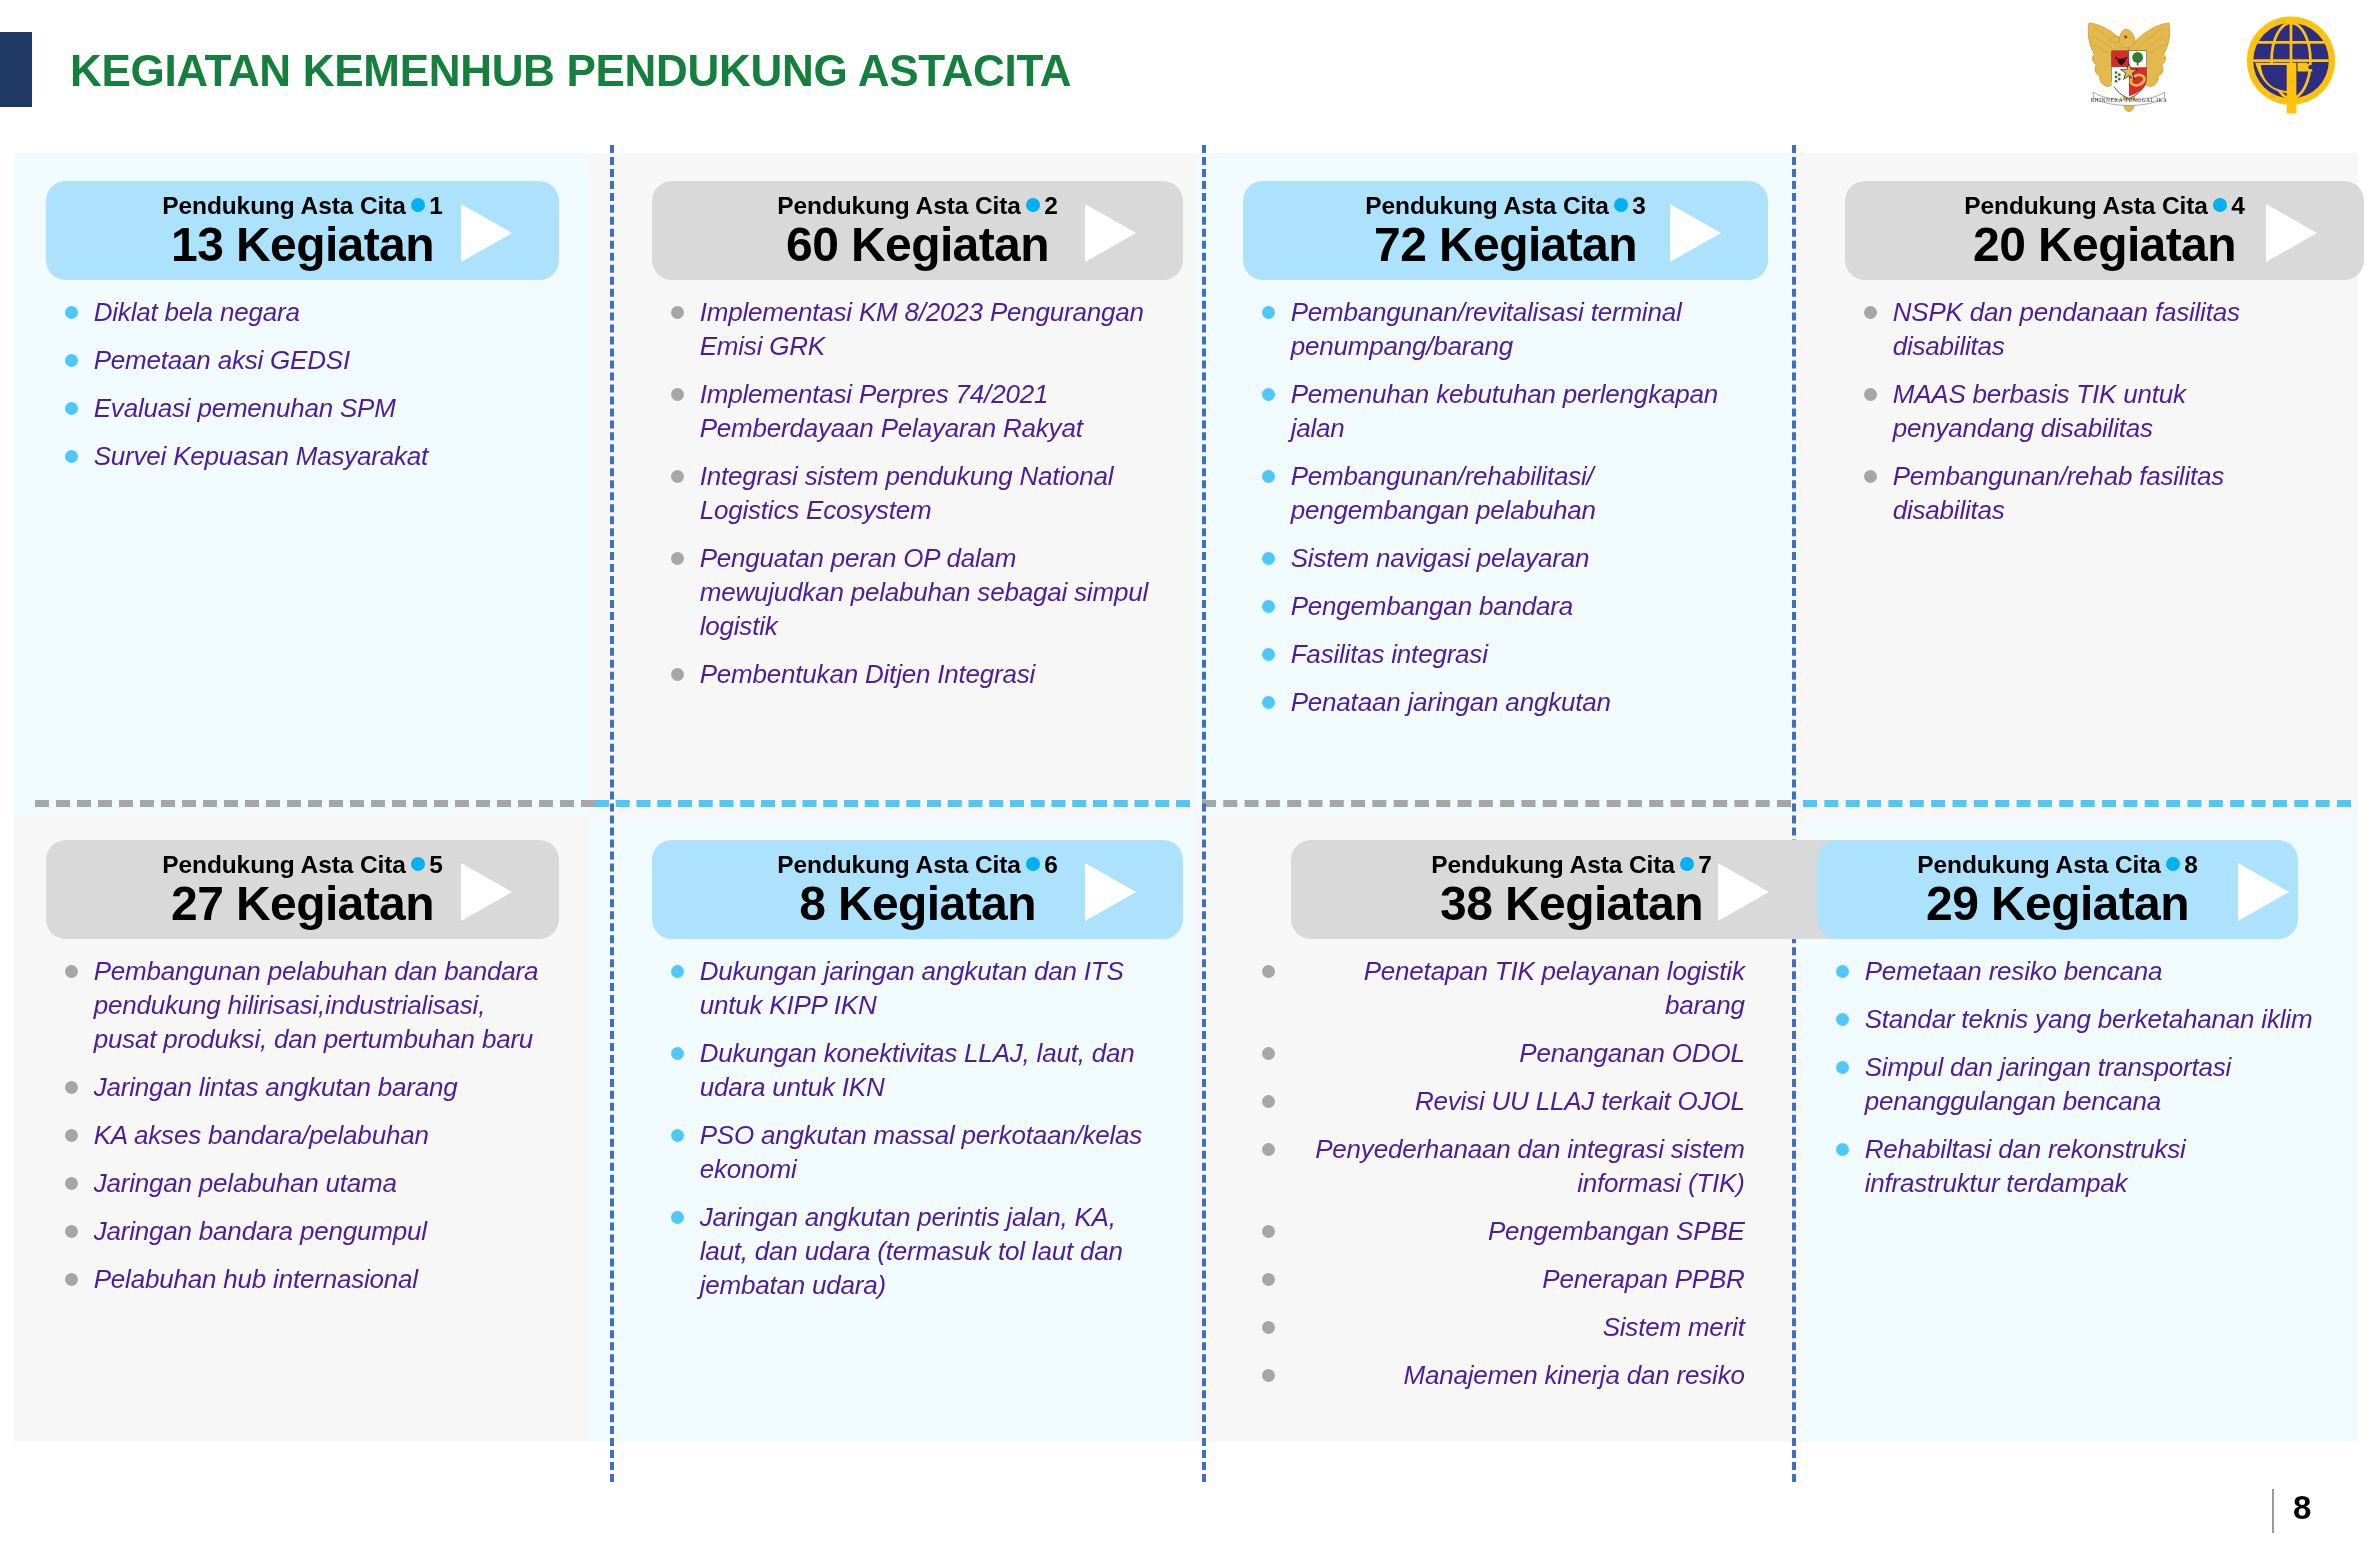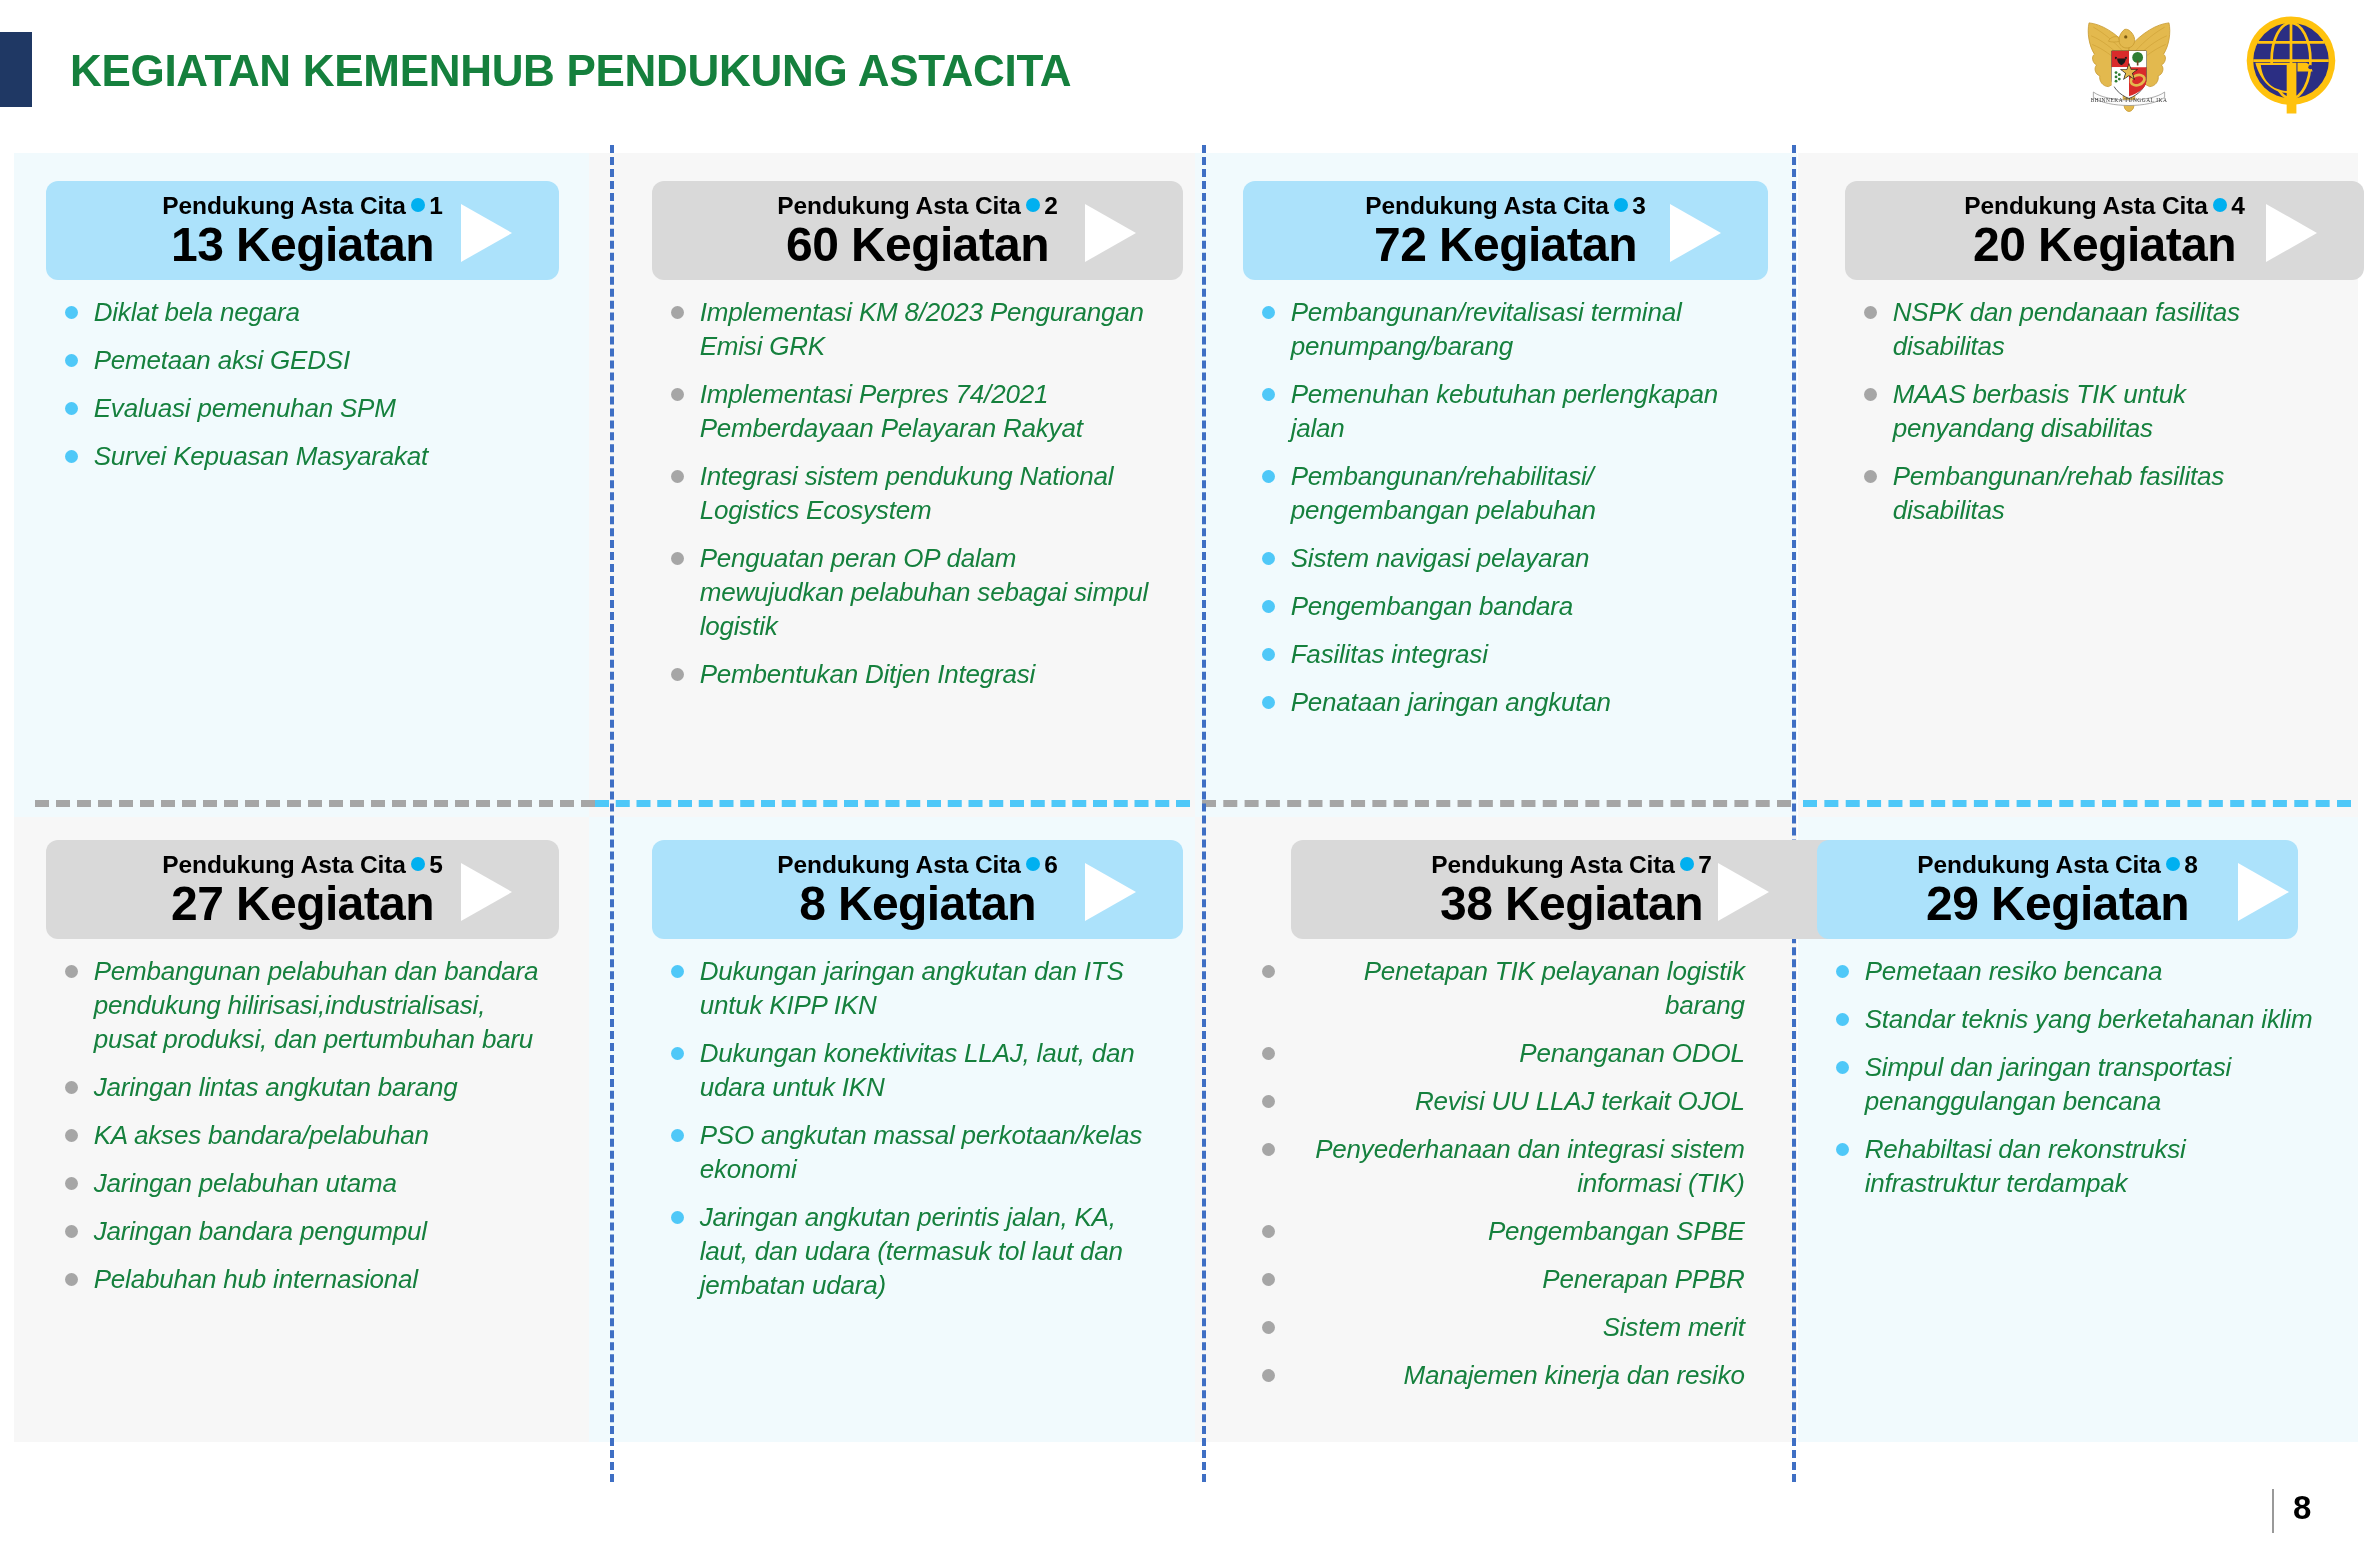--- a/index.html
+++ b/index.html
@@ -75,21 +75,21 @@
     height: 0px;
     border-top: 7.6px dashed #A6A6A6;
   }
   .hdash.cyan { border-top-color: #4FC8F8; }
 
   
   .card { position: absolute; }
 
   .card-header {
     position: relative;
-    border-radius: 12px;
+    border-radius: 20px;
     height: 99px;
     overflow: hidden;
   }
   .hdr-blue { background: #ACE2FB; }
   .hdr-gray { background: #D9D9D9; }
 
   .hdr-line1 {
     position: absolute;
     left: 0; right: 0;
     top: 10.5px;
@@ -136,21 +136,21 @@
     position: absolute;
     list-style: none;
   }
   .bullets li {
     position: relative;
     padding-left: 36px;
     margin-bottom: 14px;
     font-size: 26px;
     font-style: italic;
     line-height: 34px;
-    color: #15803d;
+    color: #4c1d95;
     letter-spacing: -0.2px;
   }
   .bullets li::before {
     content: "";
     position: absolute;
     left: 7px;
     top: 11px;
     width: 13px;
     height: 13px;
     border-radius: 50%;

